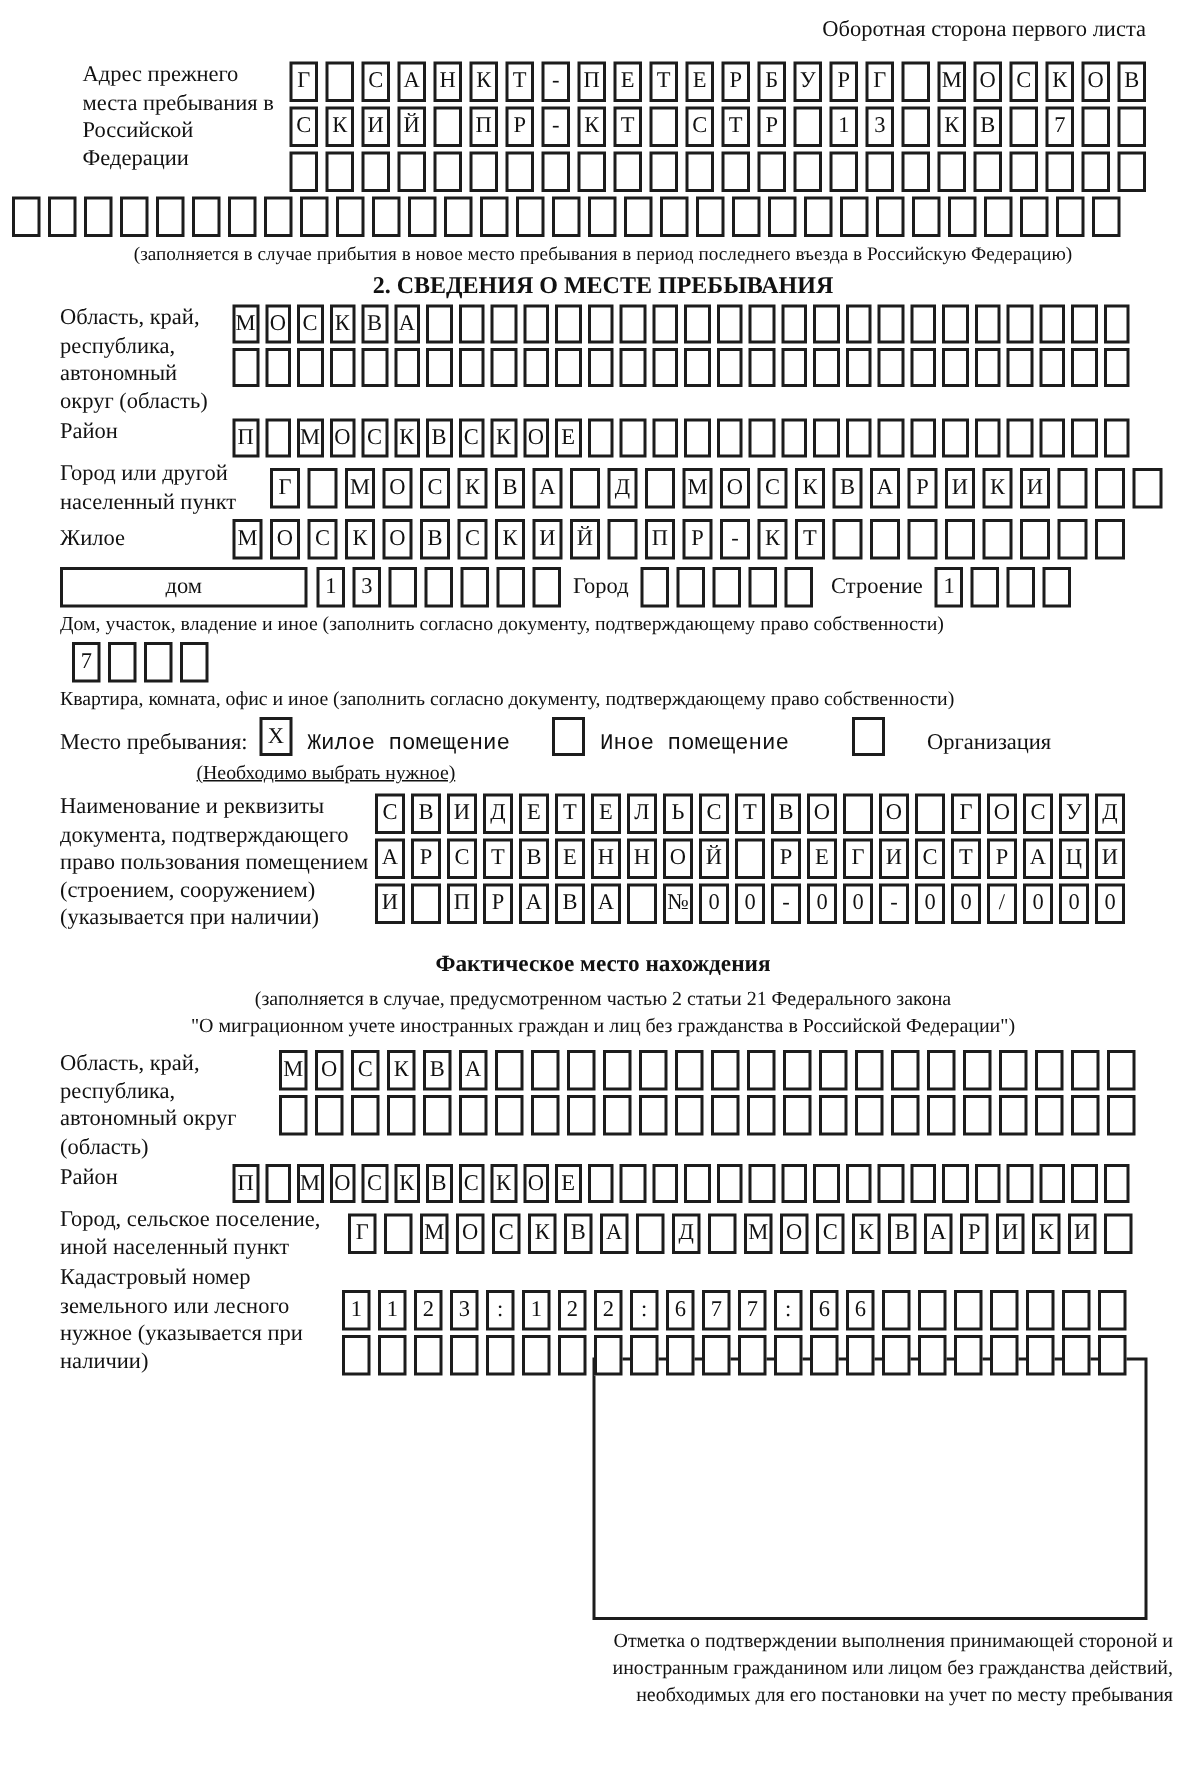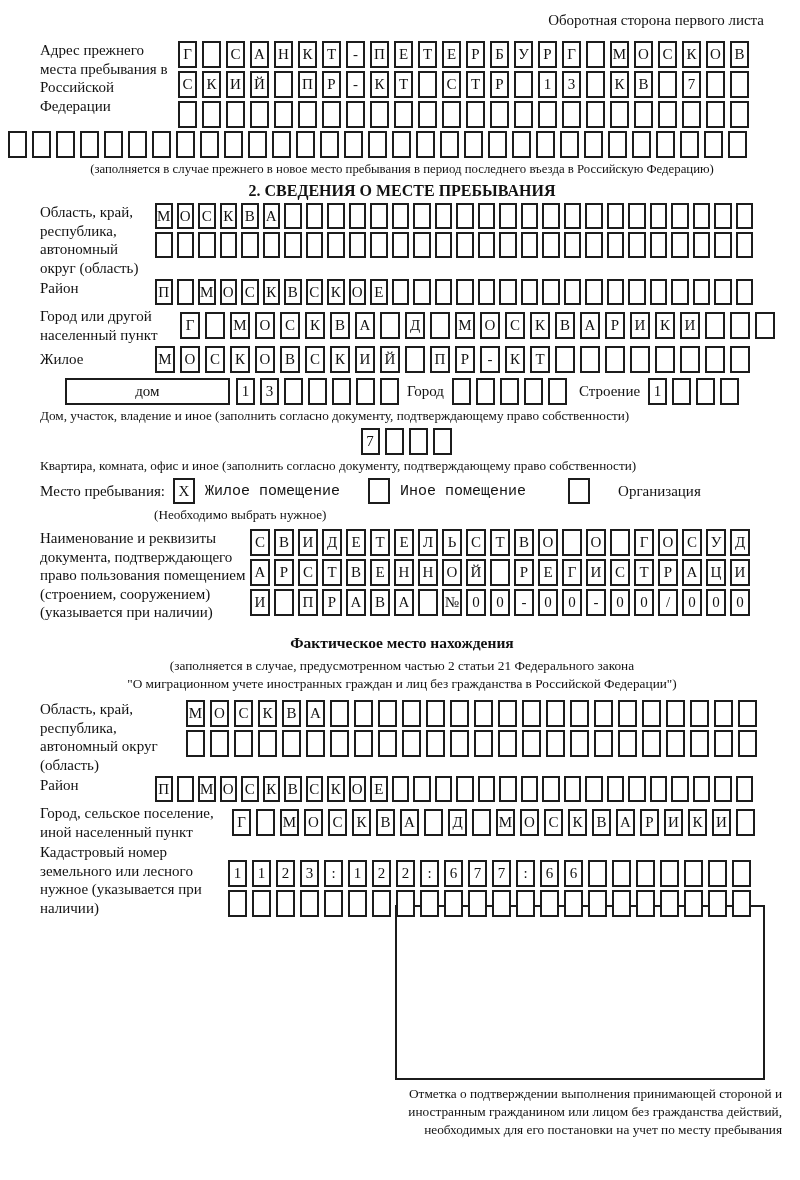--- a/index.html
+++ b/index.html
@@ -10,37 +10,37 @@
   .frow{display:flex;align-items:flex-start;margin-bottom:2px;}
   .frow.vc{align-items:center;}
   .lbl{font-size:15px;line-height:18.5px;flex:0 0 auto;}
   .cellrows{display:flex;flex-direction:column;gap:3px;}
   .cells{display:flex;gap:5px;}
   .c{flex:0 0 auto;width:19px;height:27px;border:2px solid #1c1c1c;box-sizing:border-box;
      display:flex;align-items:center;justify-content:center;font-size:15px;background:#fff;}
   .cells.sm{gap:4px}.cells.sm .c{width:17.5px;height:26px;}
   .cells.md .c{width:20px;}
   .cells.doc{gap:4px}.cells.doc .c{width:20px;}
-  .addr-block{display:flex;}
+  .addr-block{display:flex;justify-content:flex-end;}
   .addr-label{width:138px;}
   .addr-full{margin:3px 0 0 -32px;}
   .note-center{text-align:center;font-size:12.8px;margin:4px 0 2px;}
   .sec-title{text-align:center;font-weight:bold;font-size:16px;margin:5px 0 3px;}
   .w115{width:115px;} .w140{width:140px;} .w146{width:146px;}
   .w188{width:188px;} .w192{width:192px;} .w210{width:210px;}
   .minh74{min-height:72px;} 
   .boxlabel{border:2px solid #1c1c1c;height:27px;box-sizing:border-box;flex:0 0 auto;
             display:flex;align-items:center;justify-content:center;font-size:15px;}
-  .dom-row{display:flex;align-items:center;margin-top:5px;margin-bottom:2px;justify-content:center;}
+  .dom-row{display:flex;align-items:center;margin-top:5px;margin-bottom:2px;}
   .inl-lbl{font-size:15px;margin:0 8px;flex:0 0 auto;}
   .note-left{font-size:13.2px;margin:3px 0 4px;}
-  .mesto-row{display:flex;align-items:center;font-size:15px;margin-top:4px;}
+  .mesto-row{display:flex;align-items:flex-end;font-size:15px;margin-top:4px;}
   .chk{flex:0 0 auto;width:22px;height:26px;border:2px solid #1c1c1c;box-sizing:border-box;
        display:flex;align-items:center;justify-content:center;font-size:15px;}
-  .mesto-note{font-size:13.2px;margin:3px 0 6px 114px;}
+  .mesto-note{font-size:13.2px;margin:3px 0 6px 91px;text-decoration:underline;}
   .fact-title{text-align:center;font-weight:bold;font-size:15.5px;margin:12px 0 5px;}
   .fact-note{text-align:center;font-size:13.3px;line-height:1.42;}
   .kad-rows{margin-top:17px;}
   .stamp-box{width:370px;height:175px;border:2px solid #1c1c1c;box-sizing:border-box;
              margin:-14px 0 0 355px;background:#fff;}
   .stamp-note{width:420px;margin:5px 0 0 322px;text-align:right;font-size:13.3px;line-height:1.35;}
   .mr8{margin-right:8px;} .mr10{margin-right:10px;} .mr28{margin-right:28px;font-family:Liberation Mono, monospace;}
 </style>
 </head>
 <body>
@@ -158,21 +158,21 @@
       <span class="c"></span>
       <span class="c"></span>
       <span class="c"></span>
       <span class="c"></span>
       <span class="c"></span>
       <span class="c"></span>
       <span class="c"></span>
       <span class="c"></span>
       <span class="c"></span>
     </div>
-  <div class="note-center">(заполняется в случае прежнего в новое место пребывания в период последнего въезда в Российскую Федерацию)</div>
+  <div class="note-center">(заполняется в случае прибытия в новое место пребывания в период последнего въезда в Российскую Федерацию)</div>
 
   <div class="sec-title">2. СВЕДЕНИЯ О МЕСТЕ ПРЕБЫВАНИЯ</div>
 
   <div class="frow minh74">
     <div class="lbl w115">Область, край, республика, автономный округ (область)</div>
     <div class="cellrows">
       <div class="cells sm">
           <span class="c">М</span>
           <span class="c">О</span>
           <span class="c">С</span>

